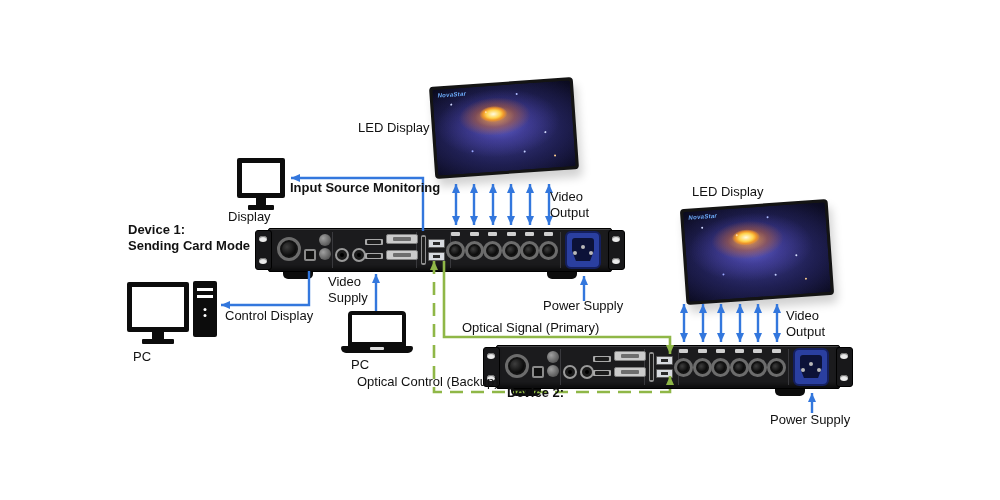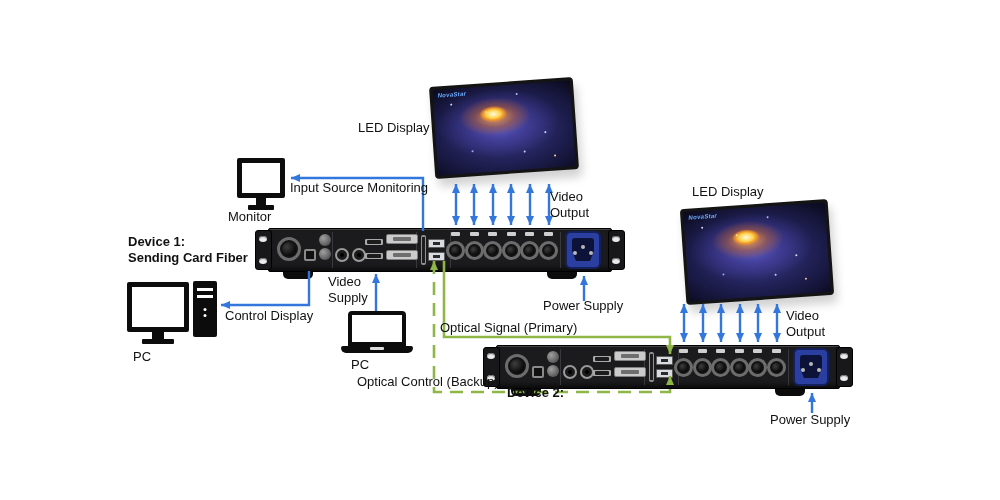--- a/index.html
+++ b/index.html
@@ -233,42 +233,42 @@
     <path class="lnb" d="M309,271 L309,305 L221,305" marker-end="url(#mb)"></path>
     <path class="lnb" d="M376,311 L376,274" marker-end="url(#mb)"></path>
     <path class="lnb" d="M584,301 L584,276" marker-end="url(#mb)"></path>
     <path class="lnb" d="M812,413 L812,393" marker-end="url(#mb)"></path>
     <path class="lng" d="M444,261 L444,337 L670,337 L670,354" marker-end="url(#mg)"></path>
     <path class="lng dash" d="M434,261 L434,392 L670,392 L670,376" marker-start="url(#mg)" marker-end="url(#mg)"></path>
   </svg>
 
   <div class="lbl" style="left:358px;top:120px;">LED Display</div>
   <div class="lbl" style="left:692px;top:184px;">LED Display</div>
-  <div class="lbl" style="left:290px;top:180px;">Input Source Monitoring</div>
-  <div class="lbl ctr" style="left:228px;top:209px;width:66px;">Monitor</div>
-  <div class="lbl bold" style="left:128px;top:234px;">
+  <div class="lbl" style="left:290px;top:180px;font-weight:bold;">Input Source Monitoring</div>
+  <div class="lbl ctr" style="left:228px;top:209px;width:66px;">Display</div>
+  <div class="lbl bold" style="left:128px;top:222px;">
     <span class="ln">Device 1:</span>
-    <span class="ln">Sending Card Fiber</span>
+    <span class="ln">Sending Card Mode</span>
   </div>
   <div class="lbl ctr" style="left:328px;top:274px;width:56px;">
     <span class="ln">Video</span>
     <span class="ln">Supply</span>
   </div>
   <div class="lbl ctr" style="left:550px;top:189px;width:50px;">
     <span class="ln">Video</span>
     <span class="ln">Output</span>
   </div>
   <div class="lbl ctr" style="left:786px;top:308px;width:52px;">
     <span class="ln">Video</span>
     <span class="ln">Output</span>
   </div>
   <div class="lbl ctr" style="left:543px;top:298px;width:84px;">Power Supply</div>
   <div class="lbl ctr" style="left:770px;top:412px;width:86px;">Power Supply</div>
   <div class="lbl" style="left:225px;top:308px;">Control Display</div>
   <div class="lbl ctr" style="left:133px;top:349px;width:50px;">PC</div>
   <div class="lbl ctr" style="left:351px;top:357px;width:50px;">PC</div>
-  <div class="lbl" style="left:440px;top:320px;">Optical Signal (Primary)</div>
+  <div class="lbl" style="left:462px;top:320px;">Optical Signal (Primary)</div>
   <div class="lbl" style="left:357px;top:374px;">Optical Control (Backup)</div>
   <div class="lbl bold" style="left:507px;top:385px;">
     <span class="ln">Device 2:</span>
   </div>
 
 </div>
 
 </body></html>

